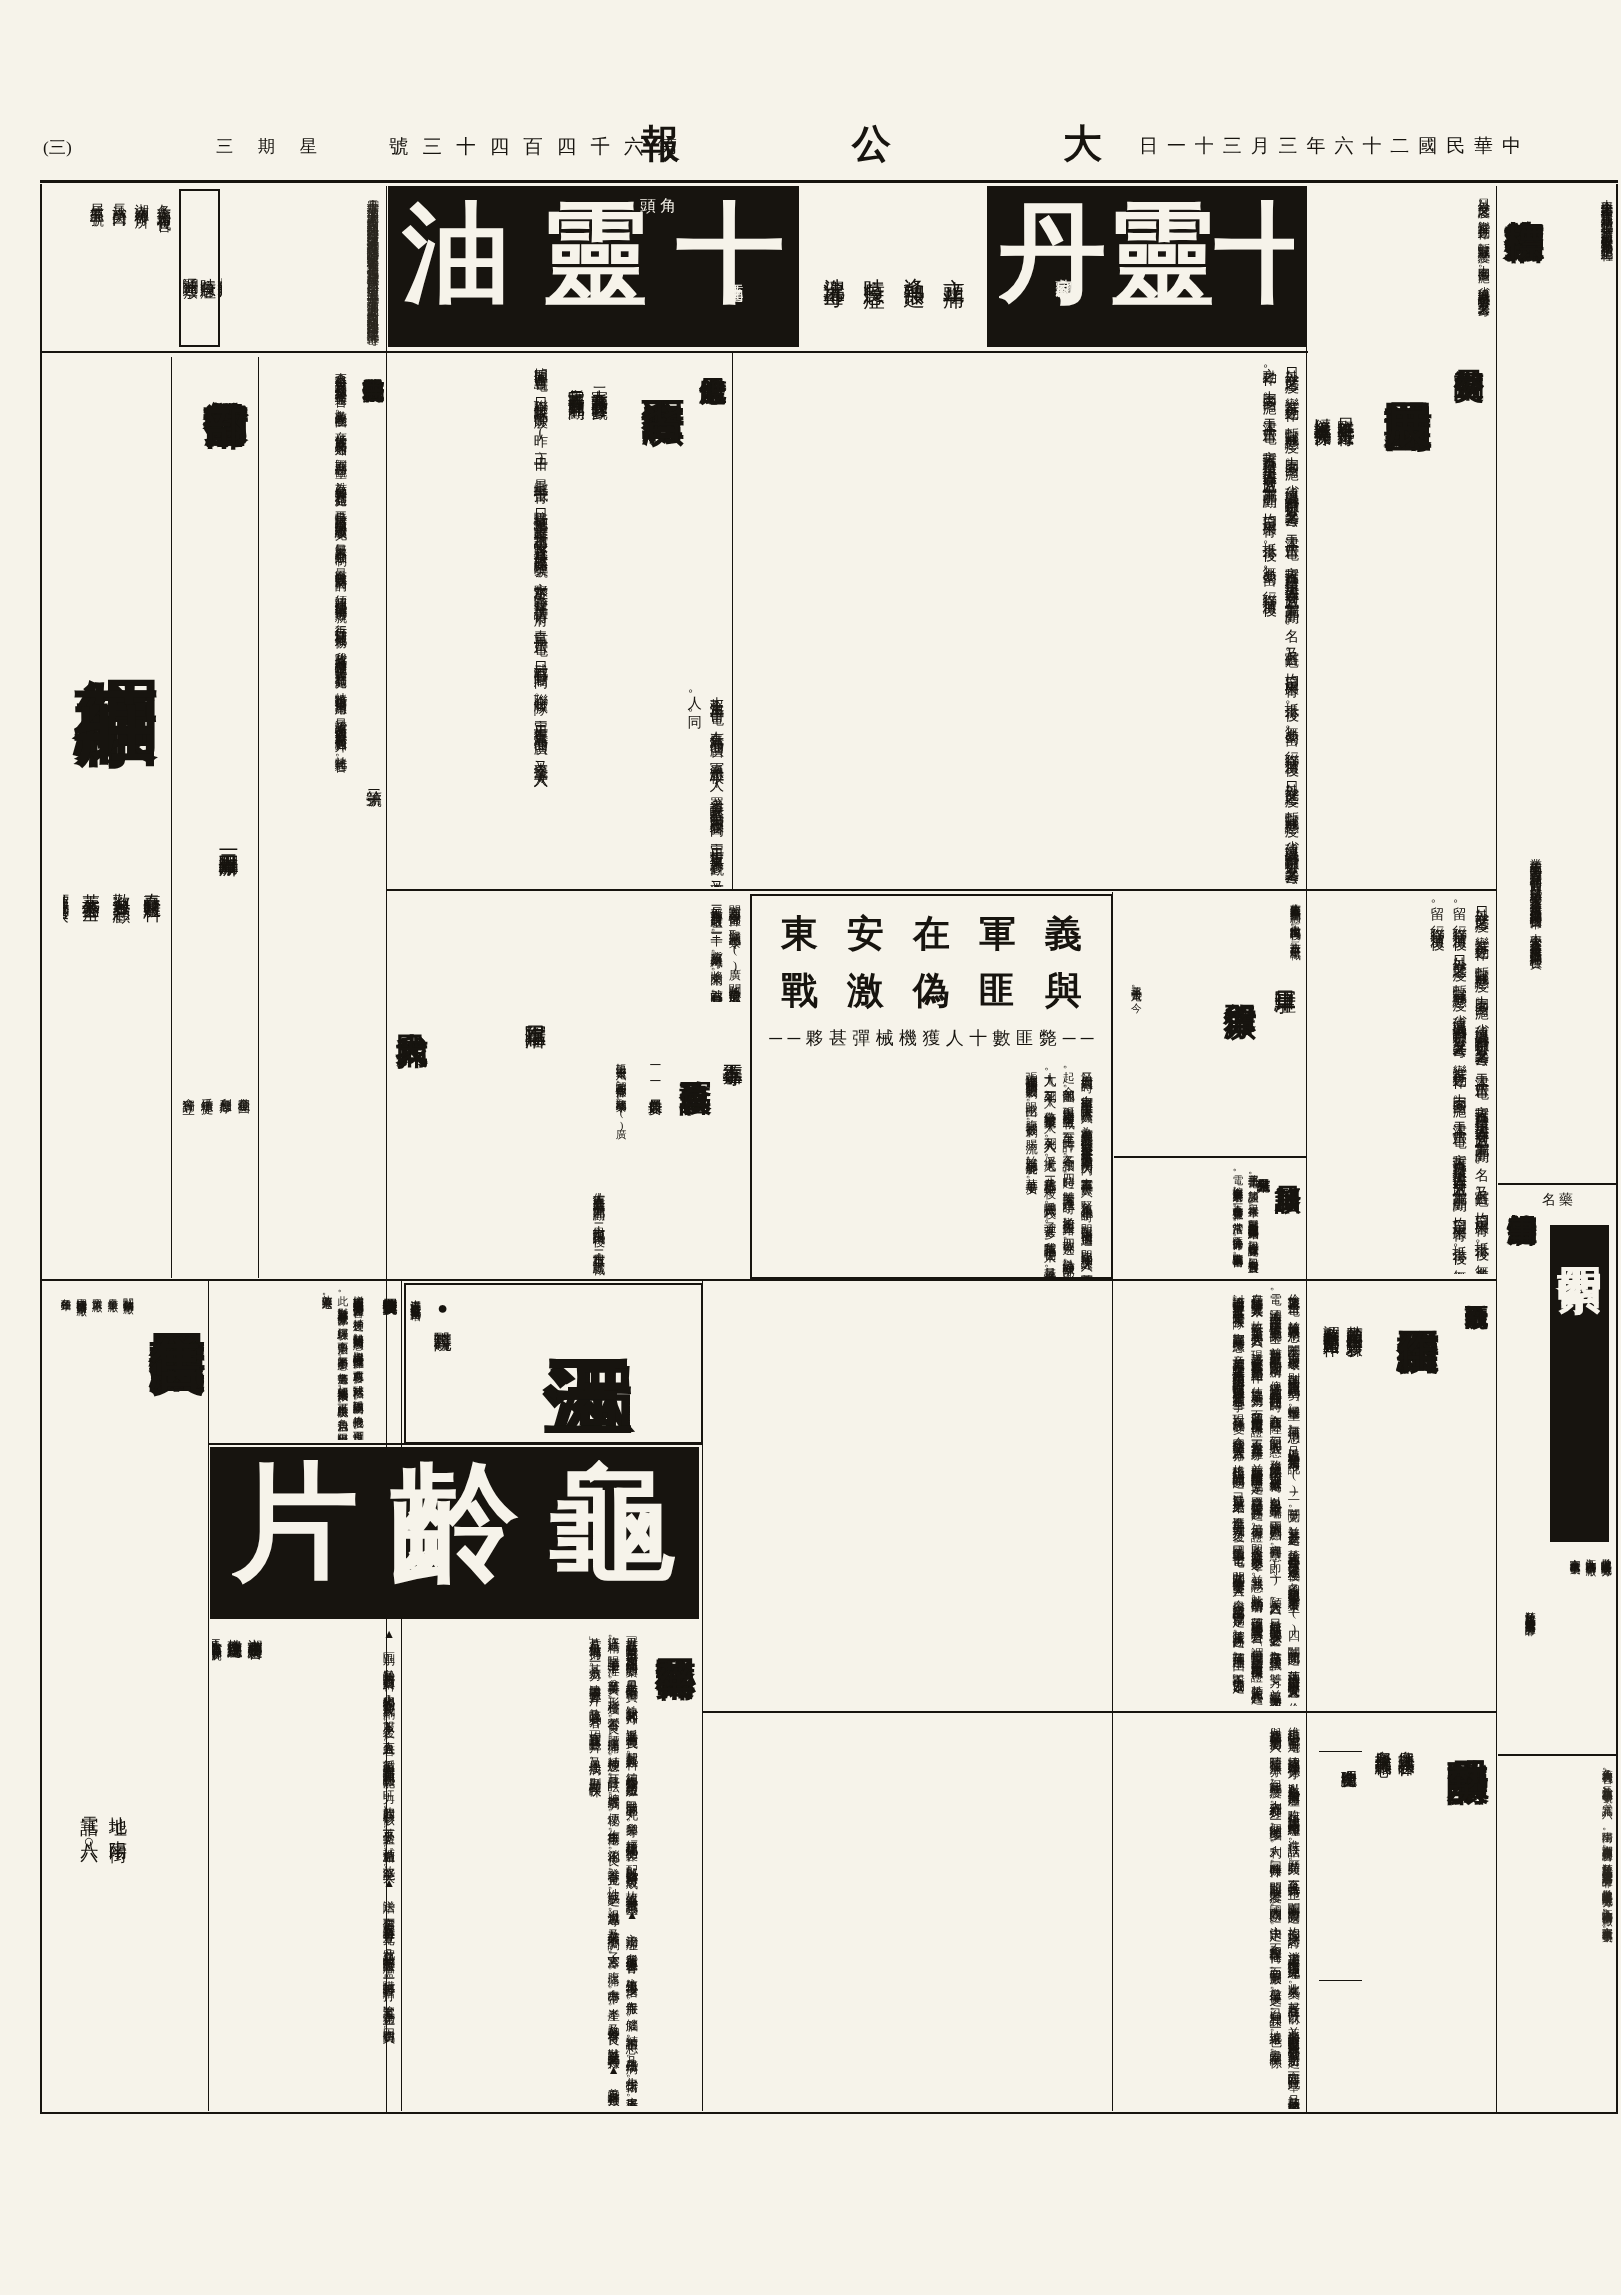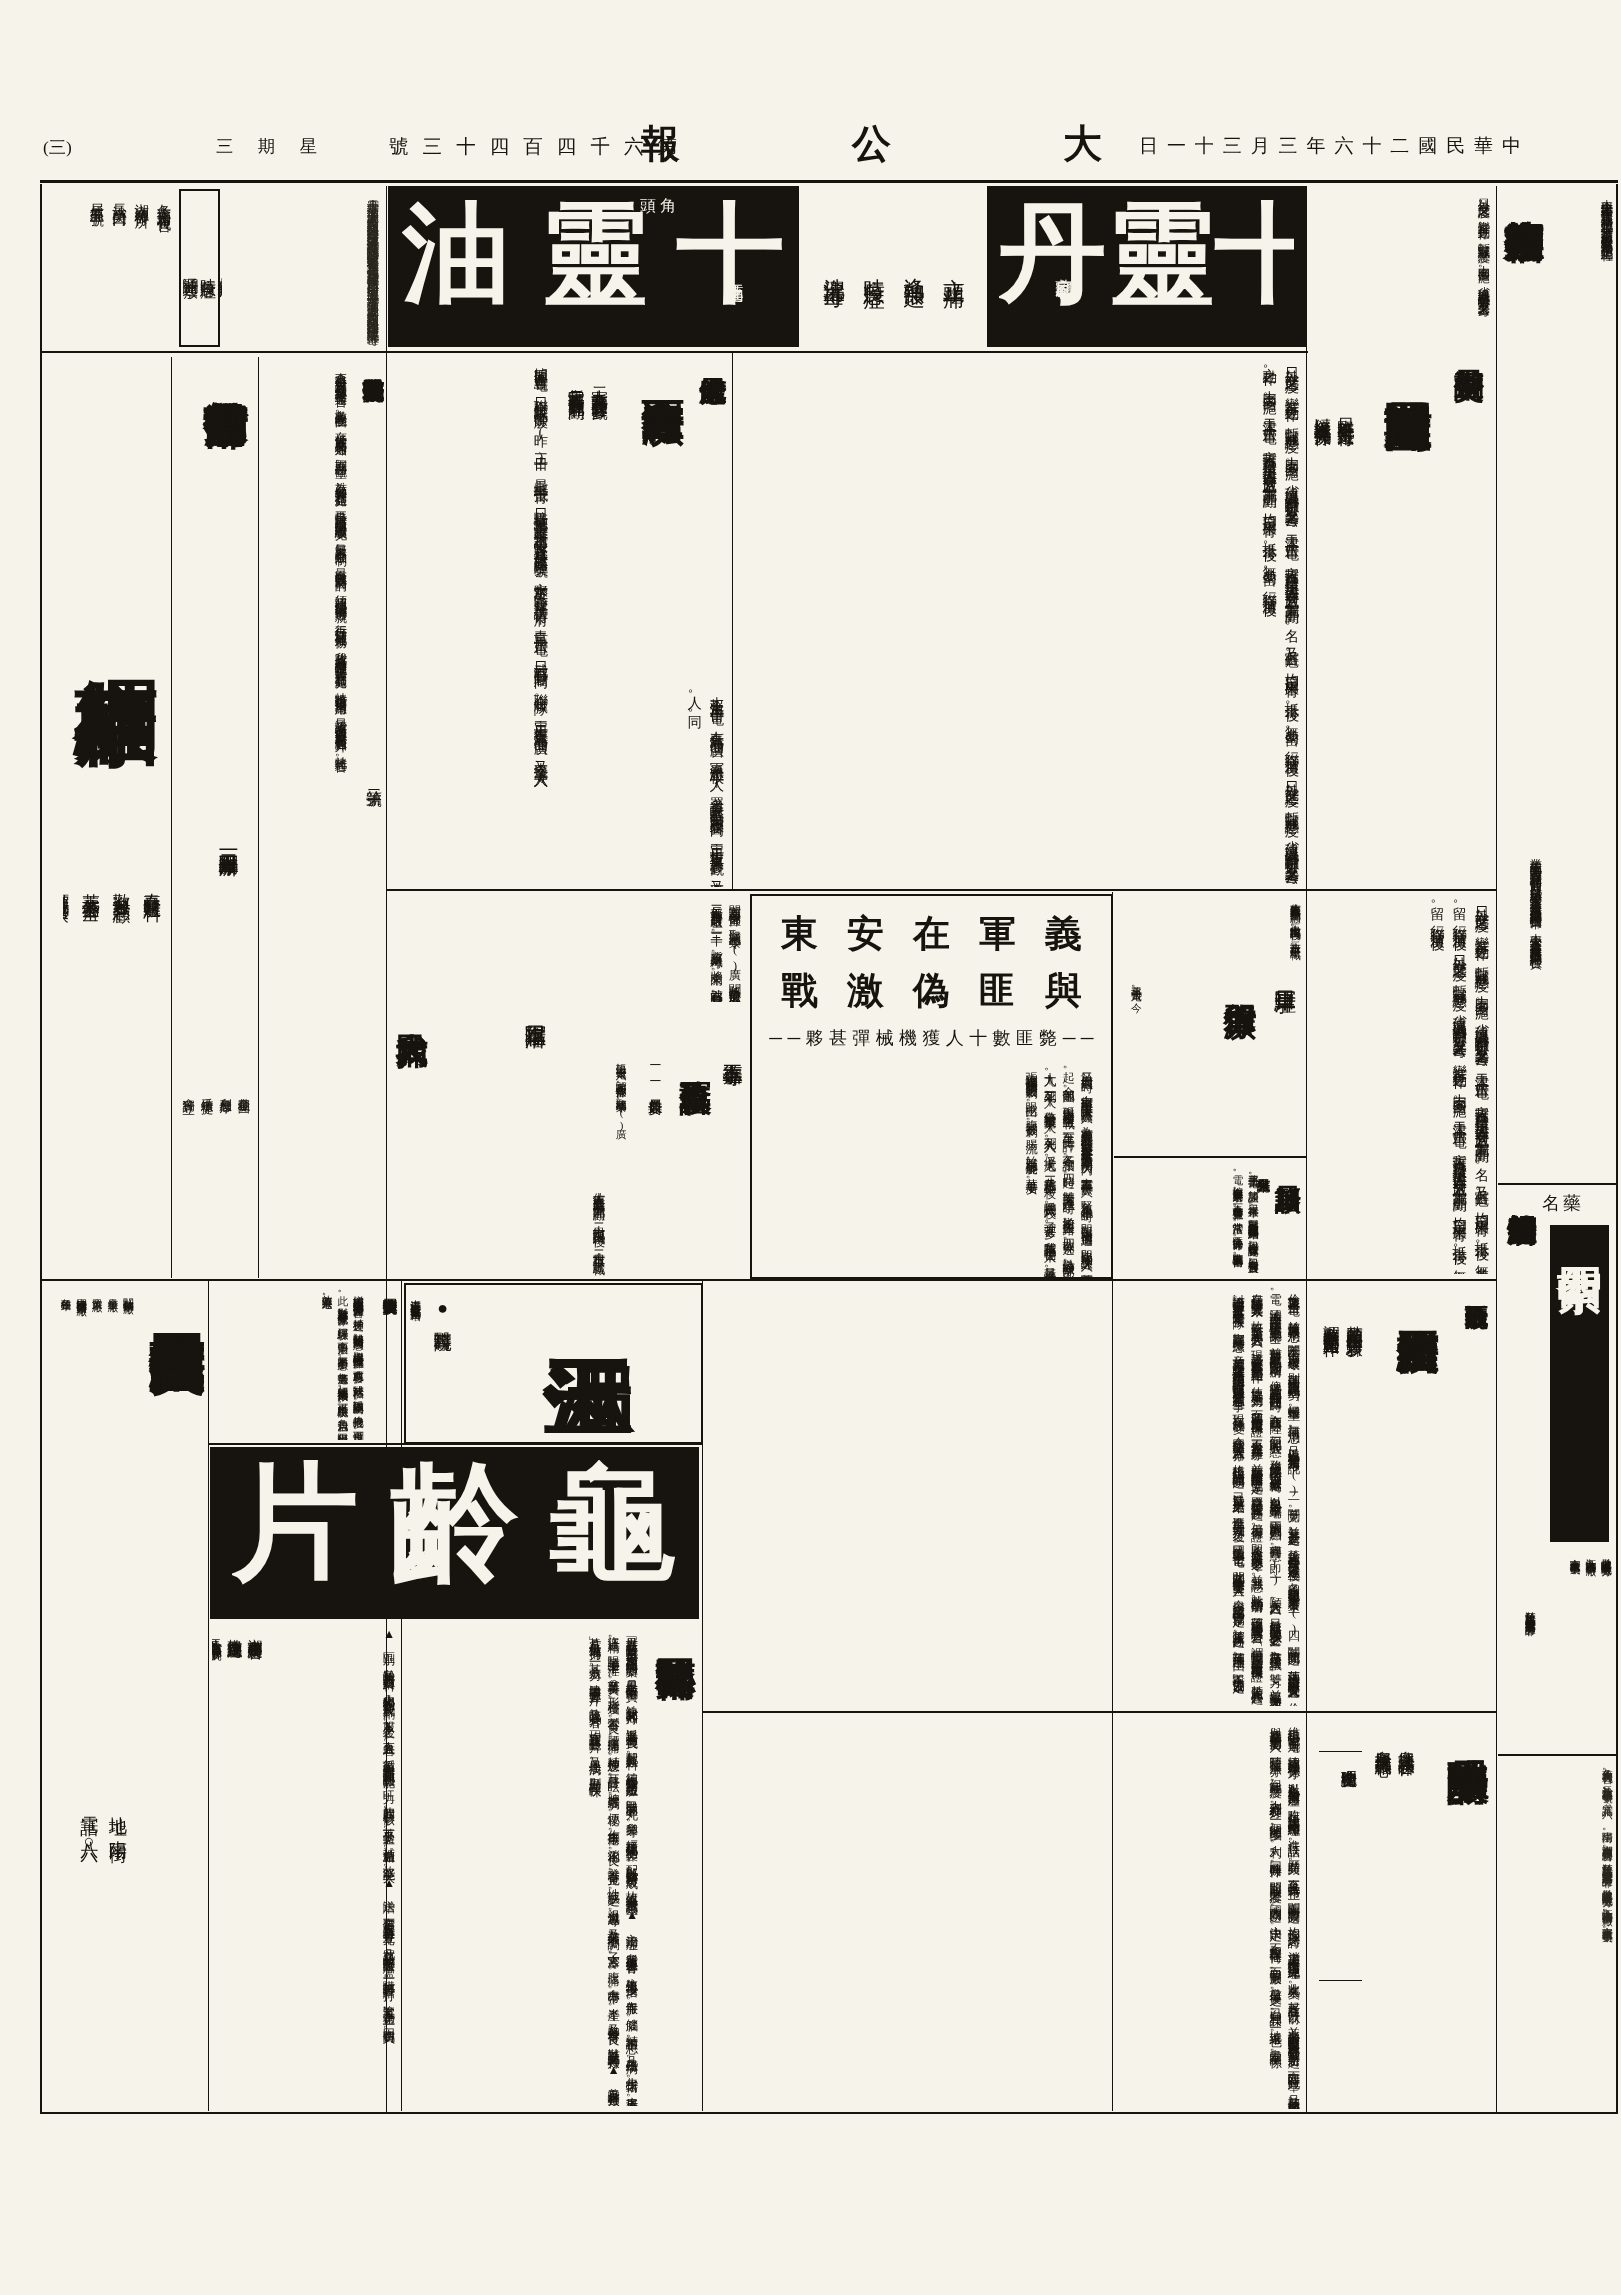--- a/index.html
+++ b/index.html
@@ -119,21 +119,21 @@
       </div>
     <div class="abs v" style="left:43px;top:79px;width:43px;height:79px;font-size:17.3px;line-height:1.15">家庭良葯</div>
   </div>
 
   <div class="abs v bt2" style="left:1547px;top:189px;width:69px;height:990px">本大學建築學生宿舍一棟凡願承包此項工程者須赴麓山本校索取標單凡願承包此項工程。</div>
   <div class="abs v b" style="left:1499px;top:189px;width:46px;height:649px;font-size:40px;line-height:1.05">湖南大學建築學生宿舍招標</div>
   <div class="abs v bt2" style="left:1499px;top:848px;width:46px;height:332px">業生或工程師證明並自覓介紹函件於四月九日以前送經本大學審查合格後持向事務部繳納押標費國幣。本大學審查合格後持向事務部繳納押標費。</div>
 
   <div class="abs v b" style="left:1501px;top:1192px;width:37px;height:404px;font-size:29px;line-height:1.05">唐生智劉建緒趙恆惕啓事</div>
   <div class="abs v bt3" style="left:1501px;top:1603px;width:37px;height:144px">楚江敎治喪先生之二十二號寓所迢令不勞計不菲。</div>
-  <div class="abs" style="left:1542px;top:1191px;width:74px;height:29px;font-size:18px;letter-spacing:2.9px">名藥</div>
+  <div class="abs" style="left:1542px;top:1191px;width:74px;height:29px;font-size:14px;letter-spacing:2.9px">名藥</div>
   <div class="abs blackbg center" style="left:1550px;top:1225px;width:59px;height:317px">
     <div class="v b" style="font-size:46px;line-height:1;height:303px">四中絮</div>
   </div>
   <div class="abs v pre bt3" style="left:1542px;top:1550px;width:72px;height:200px">批發處嚜嘜生要樣瓶七分
 九江大市嘜標國料廠
 宜章東大街仁孚藥號</div>
   <div class="abs v bt3 noisy" style="left:1501px;top:1760px;width:114px;height:349px">各大藥房均有代售。長沙八角亭福源巷十二號。電話八六○。南陽街。湖南專銷各藥房經售。楚江敎治喪先生之二十二號寓所迢令不勞計不菲。批發處嚜嘜生要樣瓶七分。九江大市嘜標國料廠。宜章東大街仁孚藥號。</div>
 
   <div class="abs v bt2" style="left:1310px;top:189px;width:183px;height:144px">日外交之態度。變進行之動作。暫守緘默態度。由喜多回滬。省建議以資調整中日外交之參考云。</div>
   <div class="abs v b" style="left:1437px;top:346px;width:48px;height:238px;font-size:30px;line-height:1.05">調整中日外交</div>

